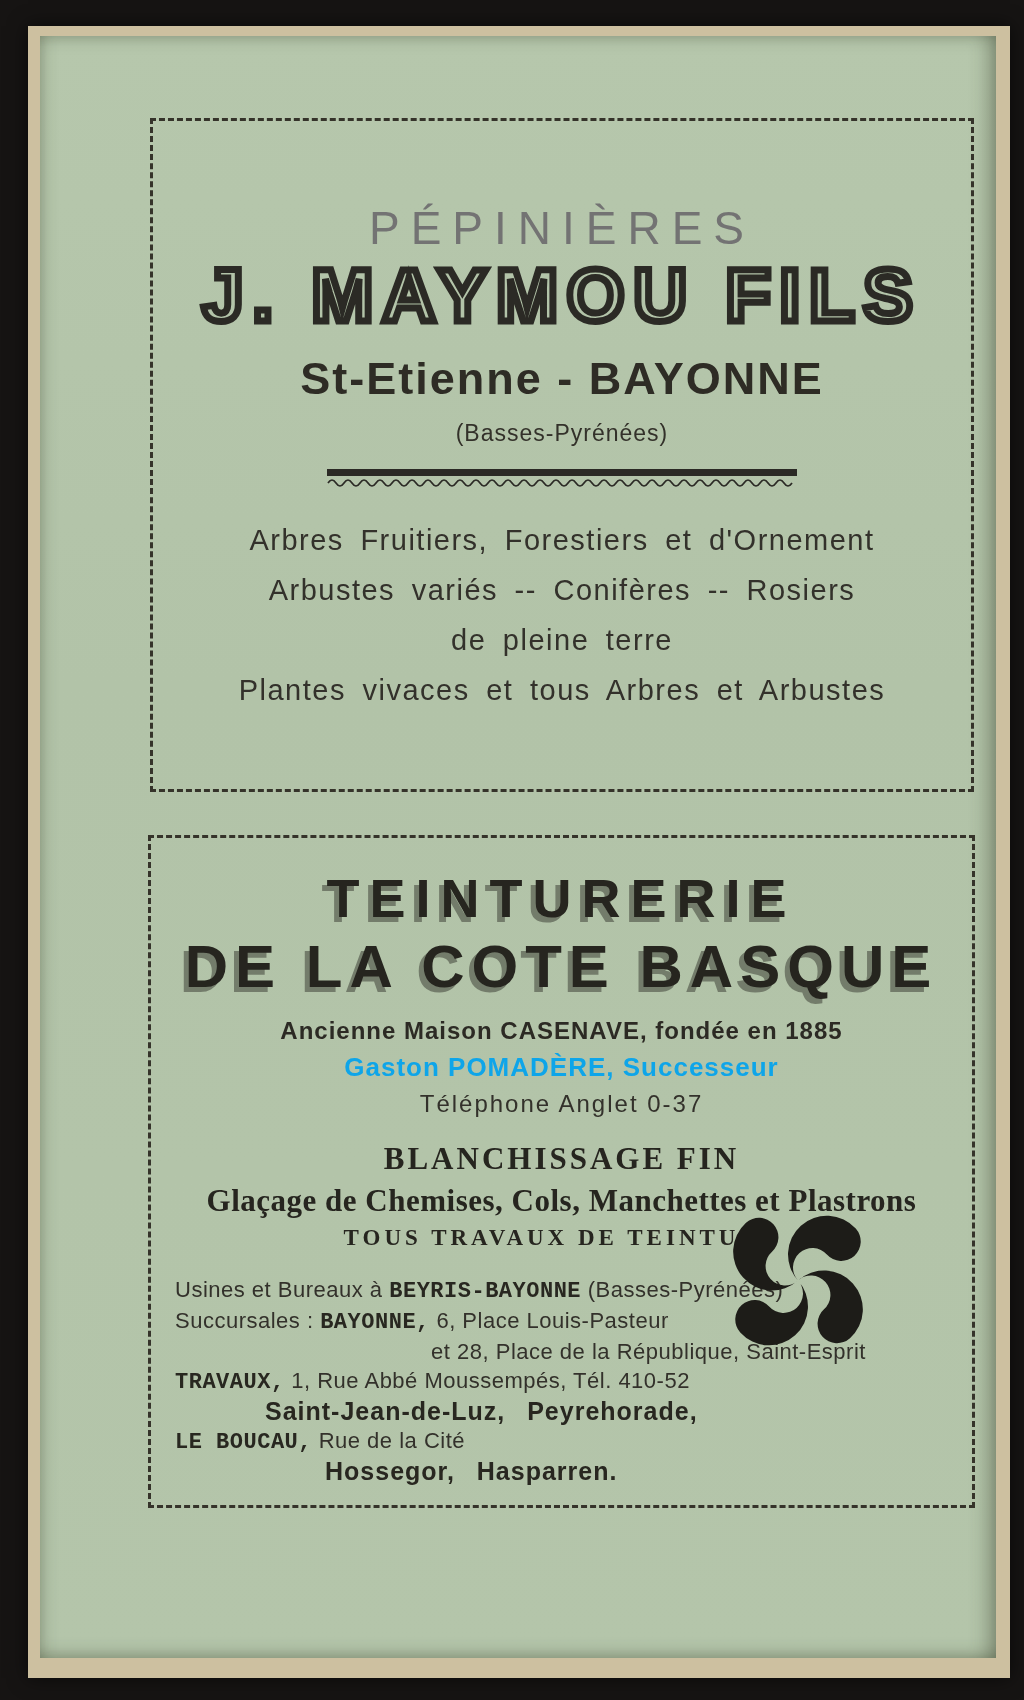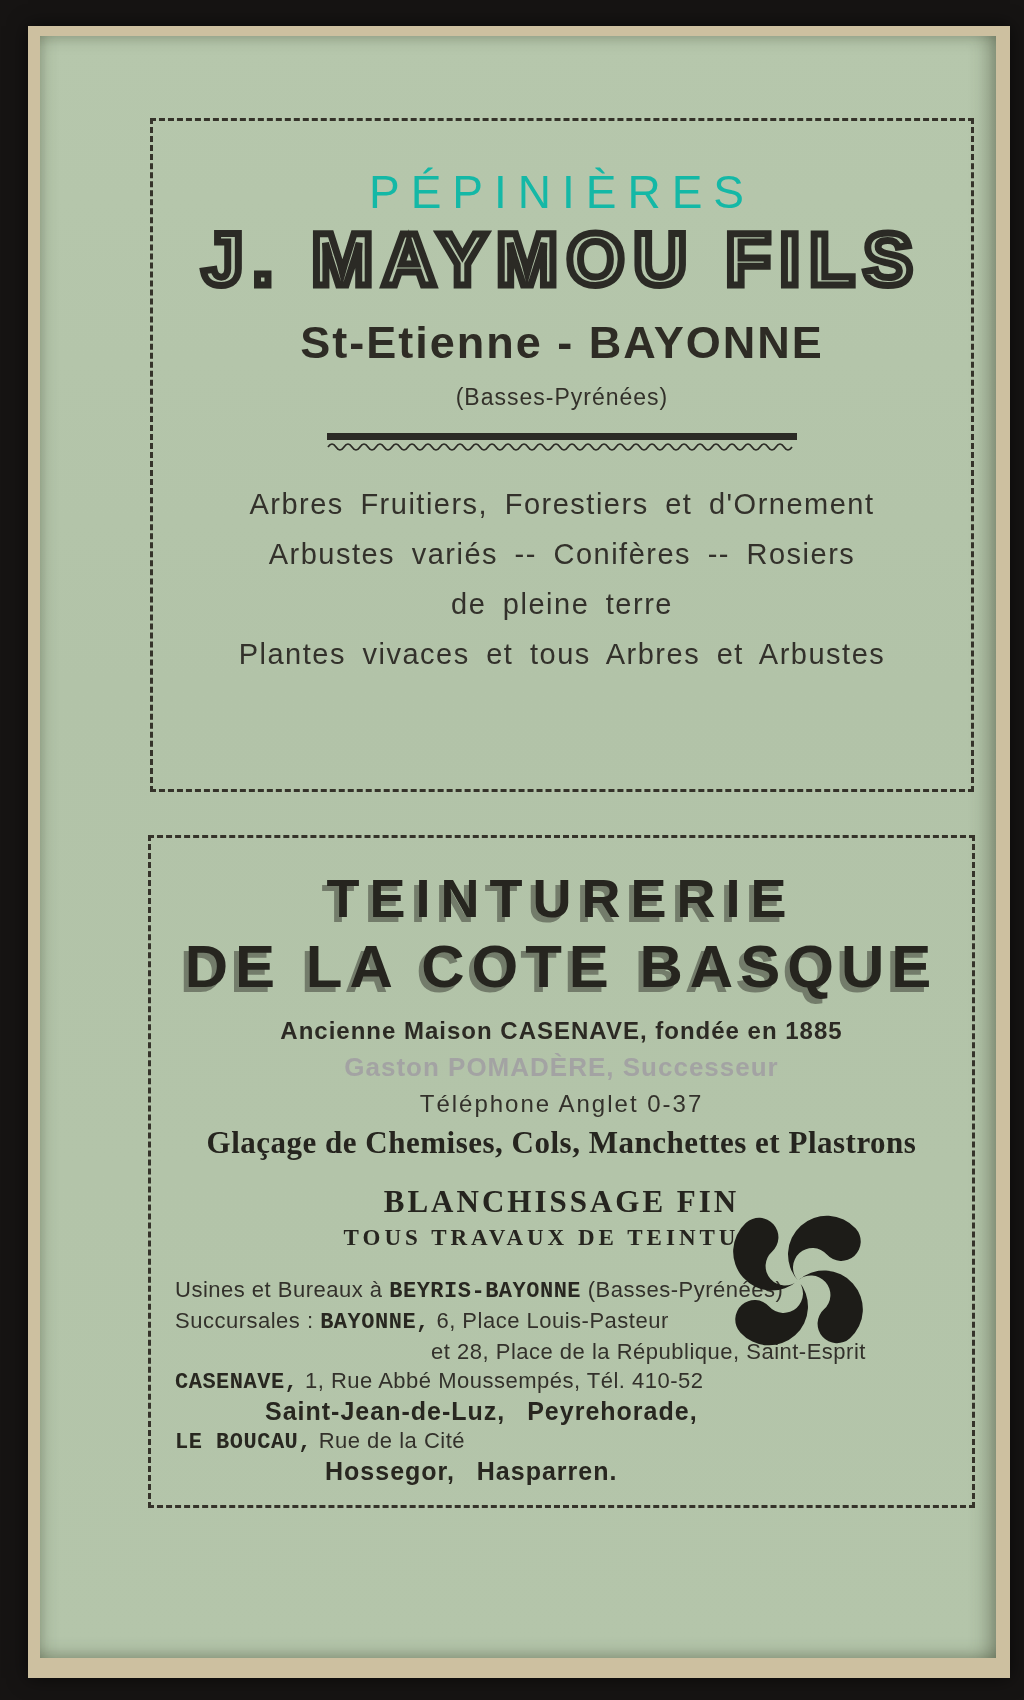--- a/index.html
+++ b/index.html
@@ -31,22 +31,22 @@
     position:absolute;
     border:3px dashed #35332a;
     box-sizing:border-box;
     text-align:center;
   }
   .ad1{left:150px;top:118px;width:824px;height:674px;}
   .ad2{left:148px;top:835px;width:827px;height:673px;}
 
   
   .ad1-kicker{
-    margin-top:44px;font-size:46px;line-height:54px;font-weight:500;
-    letter-spacing:11px;color:#14b8a6;
+    margin-top:80px;font-size:46px;line-height:54px;font-weight:500;
+    letter-spacing:11px;color:#737373;
   }
   .ad1-title{
     font-size:74px;line-height:82px;font-weight:800;
     letter-spacing:9px;color:#2b2a25;
     -webkit-text-fill-color:#b3c4a9;
     -webkit-text-stroke:7px #2b2a25;
   }
   .ad1-loc{
     margin-top:16px;font-size:45px;line-height:52px;font-weight:600;
     letter-spacing:2px;color:#2e2c25;
@@ -69,21 +69,21 @@
     margin-top:30px;font-size:54px;line-height:60px;font-weight:800;
     letter-spacing:10px;color:#26251f;
     text-shadow:-5px 5px 0 rgba(38,37,31,.45);
   }
   .ad2-t2{
     margin-top:6px;font-size:60px;line-height:66px;font-weight:800;
     letter-spacing:7px;color:#26251f;
     text-shadow:-5px 5px 0 rgba(38,37,31,.45);
   }
   .ad2-legacy{margin-top:16px;font-size:24px;line-height:30px;font-weight:700;letter-spacing:1px;color:#2c2a24;}
-  .ad2-succ{margin-top:5px;font-size:26px;line-height:32px;font-weight:700;letter-spacing:1px;color:#a3a3a3;}
+  .ad2-succ{margin-top:5px;font-size:26px;line-height:32px;font-weight:700;letter-spacing:1px;color:#0ea5e9;}
   .ad2-phone{margin-top:6px;font-size:24px;line-height:30px;font-weight:400;letter-spacing:2px;color:#33312b;}
   .serifline{font-family:"Liberation Serif", serif;font-weight:700;color:#26251f;}
   .ad2-s1{margin-top:22px;font-size:31px;line-height:36px;letter-spacing:3px;}
   .ad2-s2{margin-top:5px;font-size:31px;line-height:38px;letter-spacing:0.5px;}
   .ad2-s3{margin-top:3px;font-size:23px;line-height:30px;letter-spacing:4px;}
   .ad2-addr{
     margin-top:22px;text-align:left;padding-left:24px;
     font-size:22px;color:#33312b;font-weight:400;letter-spacing:0.5px;
   }
   .ad2-addr .row{line-height:29px;}
@@ -121,34 +121,34 @@
     </div>
   </section>
 
   <section class="adbox ad2">
     <div class="ad2-t1">TEINTURERIE</div>
     <div class="ad2-t2">DE LA COTE BASQUE</div>
     <div class="ad2-legacy">Ancienne Maison CASENAVE, fondée en 1885</div>
     <div class="ad2-succ">Gaston POMADÈRE, Successeur</div>
     <div class="ad2-phone">Téléphone Anglet 0-37</div>
 
+    <div class="serifline ad2-s1">BLANCHISSAGE FIN</div>
     <div class="serifline ad2-s2">Glaçage de Chemises, Cols, Manchettes et Plastrons</div>
-    <div class="serifline ad2-s1">BLANCHISSAGE FIN</div>
     <div class="serifline ad2-s3">TOUS TRAVAUX DE TEINTURE</div>
 
     <div class="ad2-addr">
       <div class="row">
         <span>Usines et Bureaux à </span><b>BEYRIS-BAYONNE</b><span> (Basses-Pyrénées)</span>
       </div>
       <div class="row">
         <span>Succursales : </span><b>BAYONNE,</b><span> 6, Place Louis-Pasteur</span>
       </div>
       <div class="row row-indent">et 28, Place de la République, Saint-Esprit</div>
       <div class="row">
-        <b>CASENAVE,</b><span> 1, Rue Abbé Moussempés, Tél. 410-52</span>
+        <b>TRAVAUX,</b><span> 1, Rue Abbé Moussempés, Tél. 410-52</span>
       </div>
       <div class="row row-towns1">Saint-Jean-de-Luz, Peyrehorade,</div>
       <div class="row">
         <b>LE BOUCAU,</b><span> Rue de la Cité</span>
       </div>
       <div class="row row-towns2">Hossegor, Hasparren.</div>
     </div>
   </section>
 
   <svg class="lauburu" width="190" height="185" viewBox="-100 -100 200 200">

